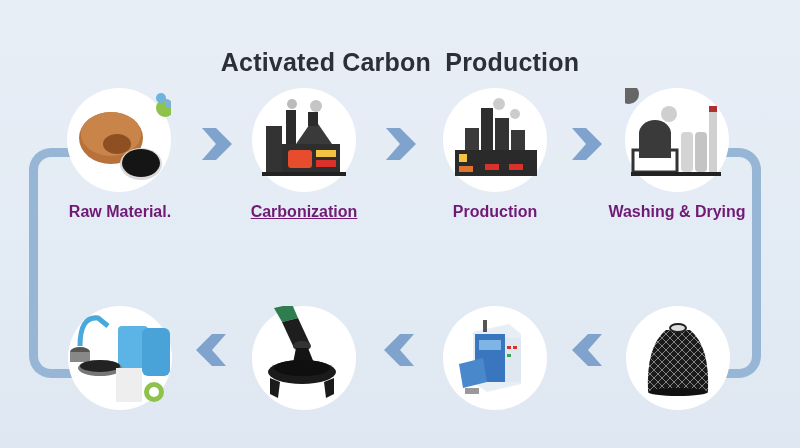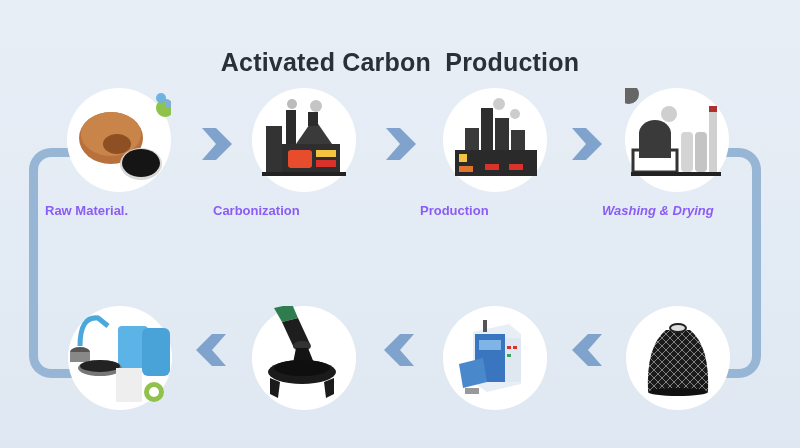--- a/index.html
+++ b/index.html
@@ -24,22 +24,22 @@
   .loop-right {
     left:714px; top:148px; width:38px; height:212px;
     border-left:none; border-radius:0 22px 22px 0;
   }
   .step {
     position:absolute; width:104px; height:104px; border-radius:50%;
     background:#ffffff;
   }
   .step svg { position:absolute; left:0; top:0; }
   .label {
-    position:absolute; width:150px; font-size:13px;
-    color:#8b5cf6; font-weight:bold;
+    position:absolute; width:150px; text-align:center; font-size:16px;
+    color:#701a75; font-weight:bold;
   }
   .arrow { position:absolute; width:40px; height:40px; }
 </style>
 </head>
 <body>
 
 <div class="title">Activated Carbon  Production</div>
 
 <div class="loop loop-left"></div>
 <div class="loop loop-right"></div>
@@ -70,21 +70,21 @@
     <rect x="56" y="24" width="10" height="14" fill="#2b2b2b"></rect>
     <rect x="30" y="56" width="58" height="28" fill="#2e2e2e"></rect>
     <rect x="36" y="62" width="24" height="18" rx="3" fill="#e74c2c"></rect>
     <rect x="64" y="62" width="20" height="7" fill="#f5c342"></rect>
     <rect x="64" y="72" width="20" height="7" fill="#d9322a"></rect>
     <rect x="10" y="84" width="84" height="4" fill="#222"></rect>
     <circle cx="40" cy="16" r="5" fill="#bbb"></circle>
     <circle cx="64" cy="18" r="6" fill="#c5c5c5"></circle>
   </svg>
 </div>
-<div class="label" style="left:213px;top:203px;">Carbonization</div>
+<div class="label" style="left:229px;top:203px;text-decoration:underline;">Carbonization</div>
 
 <svg class="arrow" style="left:380px;top:124px;" viewBox="0 0 40 40">
   <polygon points="6,4 20,4 36,20 20,36 6,36 20,20" fill="#7fa3cc"></polygon>
 </svg>
 
 <div class="step" style="left:443px;top:88px;">
   <svg width="104" height="104">
     <rect x="22" y="40" width="14" height="24" fill="#3a3a3a"></rect>
     <rect x="38" y="20" width="12" height="44" fill="#2e2e2e"></rect>
     <rect x="52" y="30" width="14" height="34" fill="#333"></rect>
@@ -111,21 +111,21 @@
     <ellipse cx="30" cy="46" rx="16" ry="14" fill="#3a3a3a"></ellipse>
     <rect x="14" y="44" width="32" height="26" fill="#3a3a3a"></rect>
     <rect x="56" y="44" width="12" height="40" rx="4" fill="#d4d4d4"></rect>
     <rect x="70" y="44" width="12" height="40" rx="4" fill="#c4c4c4"></rect>
     <rect x="84" y="24" width="8" height="60" fill="#d0d0d0"></rect>
     <rect x="84" y="18" width="8" height="6" fill="#b03030"></rect>
     <rect x="6" y="84" width="90" height="4" fill="#222"></rect>
     <circle cx="44" cy="26" r="8" fill="#cfcfcf"></circle>
   </svg>
 </div>
-<div class="label" style="left:602px;top:203px;font-style:italic;">Washing &amp; Drying</div>
+<div class="label" style="left:602px;top:203px;">Washing &amp; Drying</div>
 
 <div class="step" style="left:626px;top:306px;">
   <svg width="104" height="104">
     <defs>
       <pattern id="mesh" width="8" height="8" patternUnits="userSpaceOnUse">
         <rect width="8" height="8" fill="#1a1a1a"></rect>
         <path d="M0 4 L4 0 L8 4 L4 8 Z" fill="none" stroke="#9a9a9a" stroke-width="0.8"></path>
       </pattern>
     </defs>
     <path d="M22 86 Q20 40 40 24 L64 24 Q84 40 82 86 Z" fill="url(#mesh)"></path>

